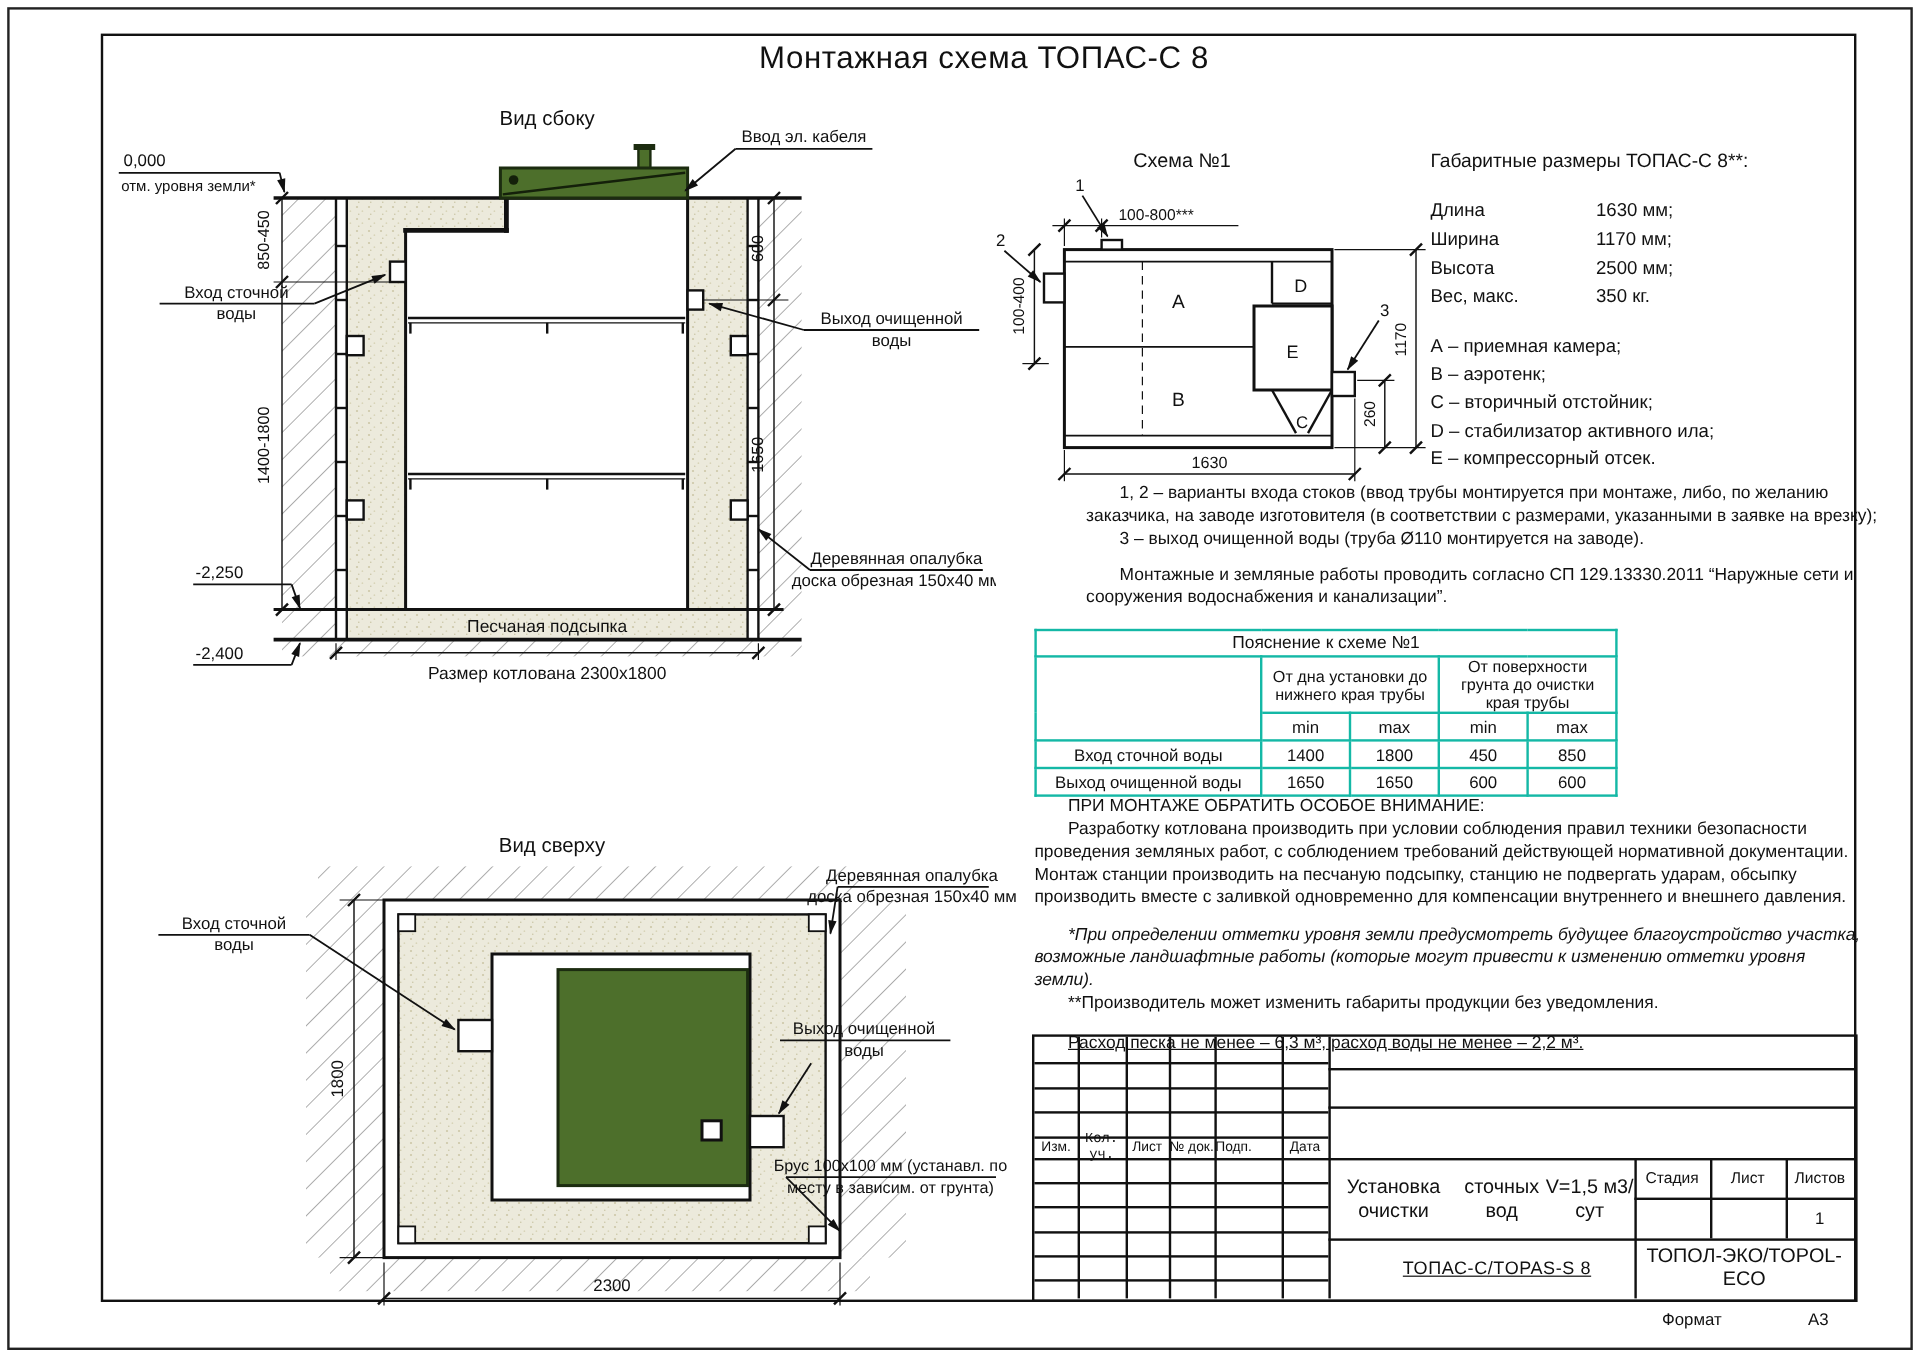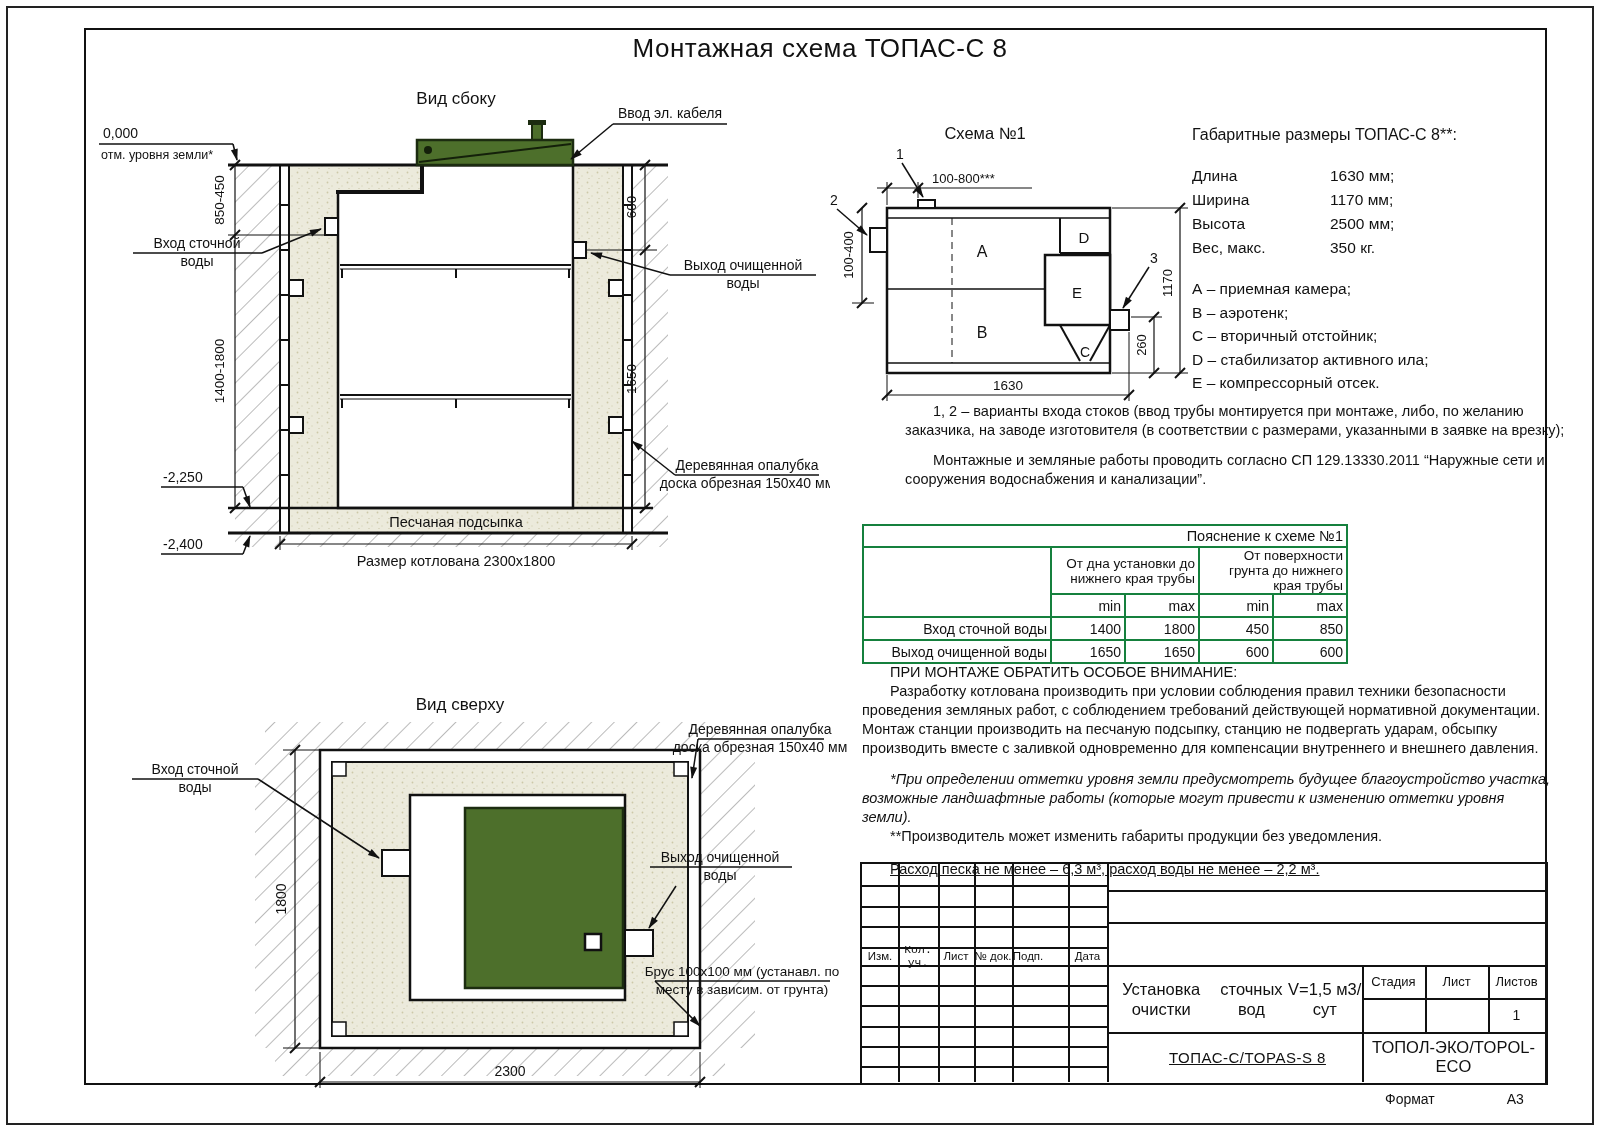--- a/index.html
+++ b/index.html
@@ -18,21 +18,21 @@
   #specs .sp-row{display:flex;line-height:24px;}
   #specs .sp-row .lbl{width:138px;}
   #specs .legend{margin-top:17px;}
   #specs .legend div{line-height:23.5px;}
   
   #notes{left:862px;top:402px;width:692px;font-size:14.5px;line-height:19px;margin-left:43px;}
   #notes p{margin:0;text-indent:28px;}
   #notes p.gap{margin-top:11px;}
   
   table.exp{border-collapse:collapse;table-layout:fixed;}
-  table.exp td{border:2px solid #15803d;text-align:right;font-size:14px;padding:0 3px;height:21px;}
+  table.exp td{border:2px solid #14b8a6;text-align:center;font-size:14px;padding:0 3px;height:21px;}
   table.exp td.grp{font-size:13.5px;line-height:15px;height:38px;}
   table.exp td.ttl{font-size:14.5px;height:20px;}
   
   #warning{left:862px;top:663px;width:694px;font-size:14.5px;line-height:19px;}
   #warning .head{text-indent:28px;}
   #warning p{margin:0;text-indent:28px;}
   #warning p.gap{margin-top:12px;font-style:italic;}
   #warning .cons{margin-top:14px;text-indent:28px;text-decoration:underline;}
   
   #tblock{left:860px;top:862px;width:688px;height:223px;border:2.5px solid #111;box-sizing:border-box;}
@@ -331,39 +331,40 @@
     <div>А – приемная камера;</div>
     <div>В – аэротенк;</div>
     <div>С – вторичный отстойник;</div>
     <div>D – стабилизатор активного ила;</div>
     <div>Е – компрессорный отсек.</div>
   </div>
 </div>
 
 <div class="abs" id="notes">
   <p>1, 2 – варианты входа  стоков (ввод трубы монтируется при монтаже, либо, по желанию заказчика, на заводе изготовителя (в соответствии с размерами, указанными в заявке на врезку);</p>
+  <p>3 – выход очищенной воды (труба Ø110 монтируется на заводе).</p>
   <p class="gap">Монтажные и земляные работы проводить согласно СП 129.13330.2011 “Наружные сети и сооружения водоснабжения и канализации”.</p>
 </div>
 
 <table class="exp abs" style="left:862px;top:524px;">
   <colgroup>
       <col style="width:188px">
       <col style="width:74px">
       <col style="width:74px">
       <col style="width:74px">
       <col style="width:74px">
     </colgroup>
   <tbody>
       <tr>
         <td colspan="5" class="ttl">Пояснение к схеме №1</td>
       </tr>
   <tr>
     <td rowspan="2"></td>
     <td colspan="2" class="grp">От дна установки до нижнего края трубы</td>
-    <td colspan="2" class="grp">От поверхности грунта до нижнего края трубы</td>
+    <td colspan="2" class="grp">От поверхности грунта до очистки края трубы</td>
   </tr>
   <tr>
     <td>min</td>
     <td>max</td>
     <td>min</td>
     <td>max</td>
   </tr>
   <tr>
     <td>Вход сточной воды</td>
     <td>1400</td>

